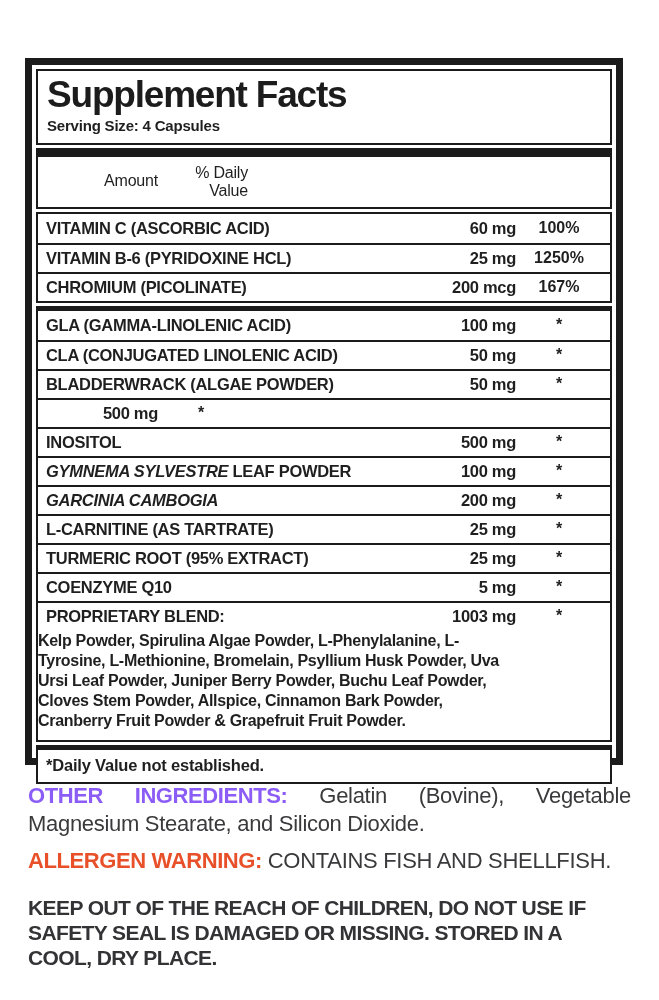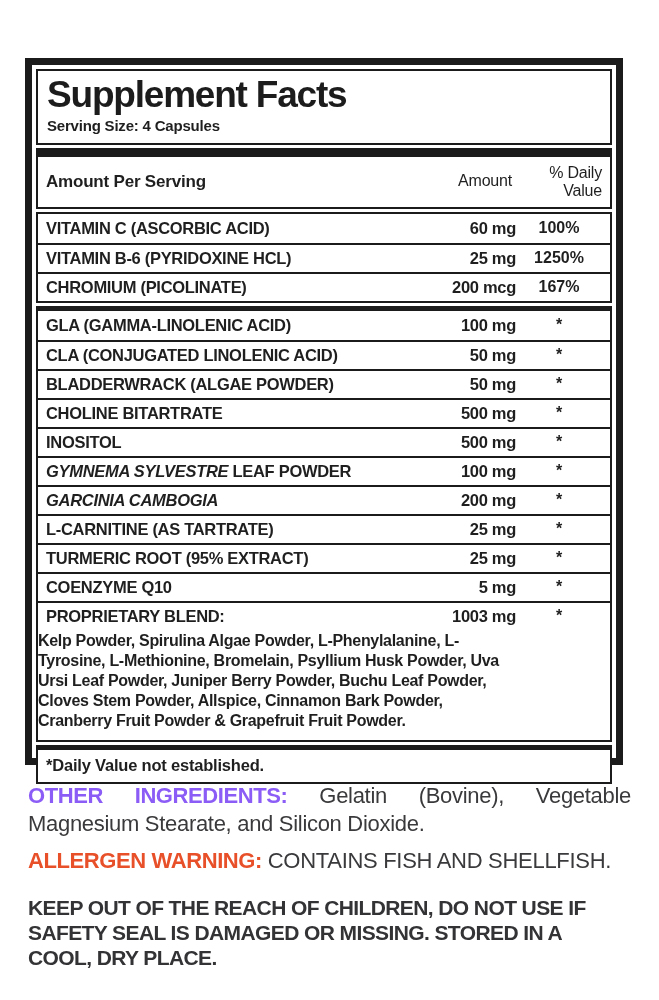--- a/index.html
+++ b/index.html
@@ -64,21 +64,20 @@
 <div class="label-root">
 
   <div class="facts-box">
 
     <div class="sec title-sec">
       <h1 class="facts-title">Supplement Facts</h1>
       <div class="serving-size">Serving Size: 4 Capsules</div>
     </div>
 
     <div class="sec header-sec">
-      <div class="aps">Amount Per Serving</div>
       <div class="col-amount-h">Amount</div>
       <div class="col-dv-h">
         <div>% Daily</div>
         <div>Value</div>
       </div>
     </div>
 
     <div class="sec rows-sec">
       <div class="row">
         <span class="nm"><i class="it"></i><span>VITAMIN C (ASCORBIC ACID)</span></span>
@@ -107,21 +106,20 @@
         <span class="nm"><i class="it"></i><span>CLA (CONJUGATED LINOLENIC ACID)</span></span>
         <span class="amt">50 mg</span>
         <span class="dv">*</span>
       </div>
       <div class="row bt">
         <span class="nm"><i class="it"></i><span>BLADDERWRACK (ALGAE POWDER)</span></span>
         <span class="amt">50 mg</span>
         <span class="dv">*</span>
       </div>
       <div class="row bt">
-        <span class="nm"><i class="it"></i><span>CHOLINE BITARTRATE</span></span>
         <span class="amt">500 mg</span>
         <span class="dv">*</span>
       </div>
       <div class="row bt">
         <span class="nm"><i class="it"></i><span>INOSITOL</span></span>
         <span class="amt">500 mg</span>
         <span class="dv">*</span>
       </div>
       <div class="row bt">
         <span class="nm"><i class="it">GYMNEMA SYLVESTRE</i><span> LEAF POWDER</span></span>

